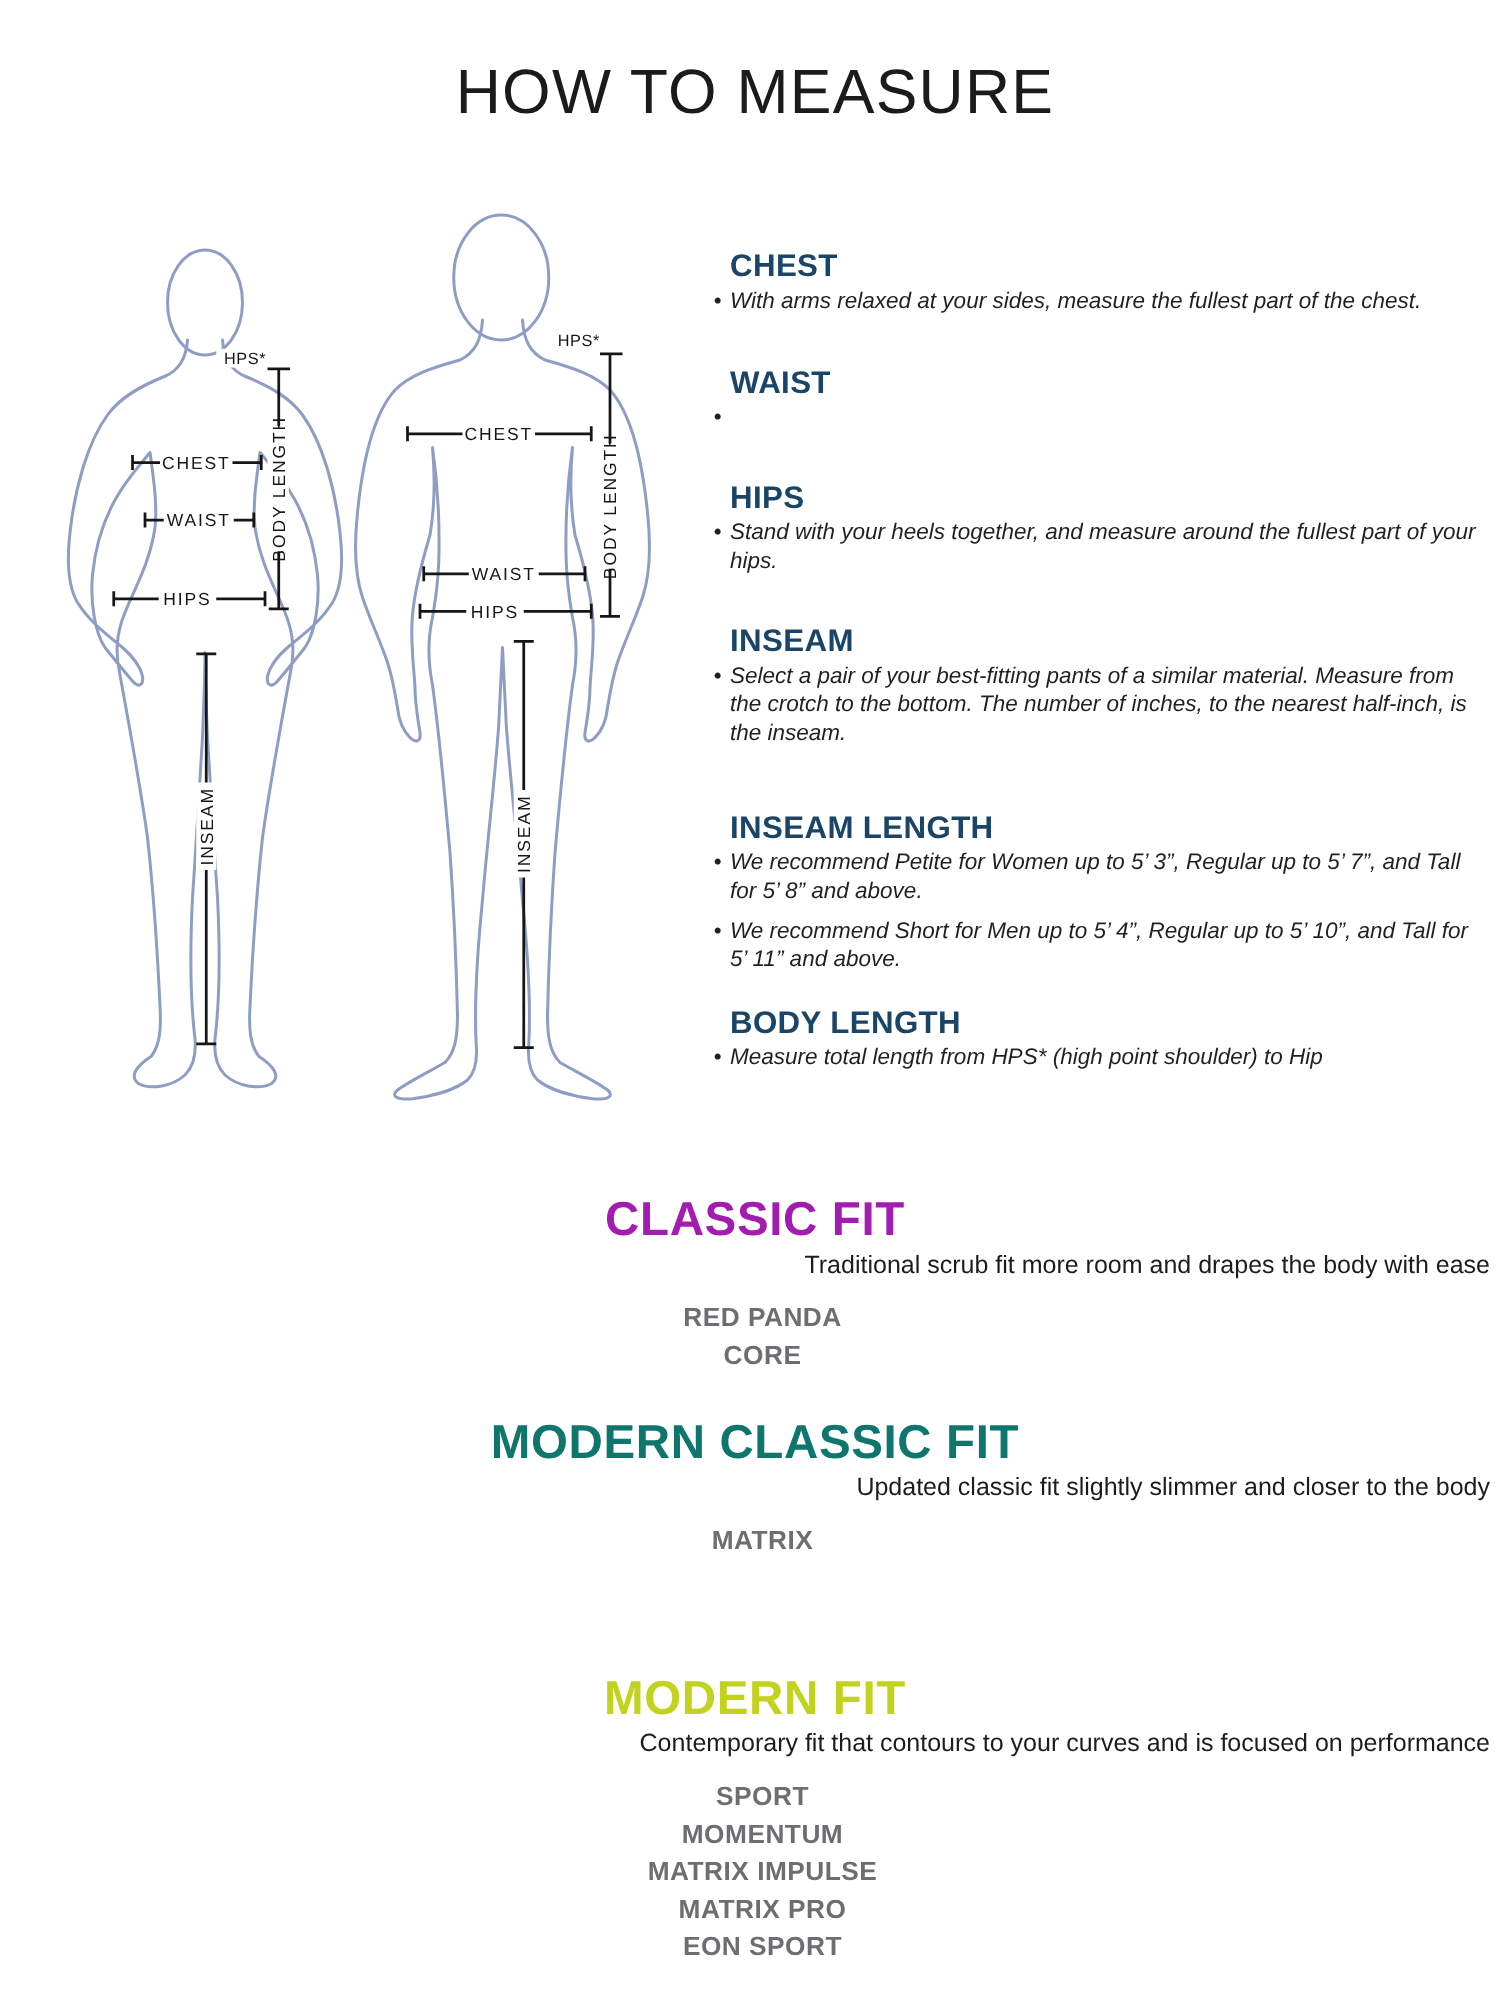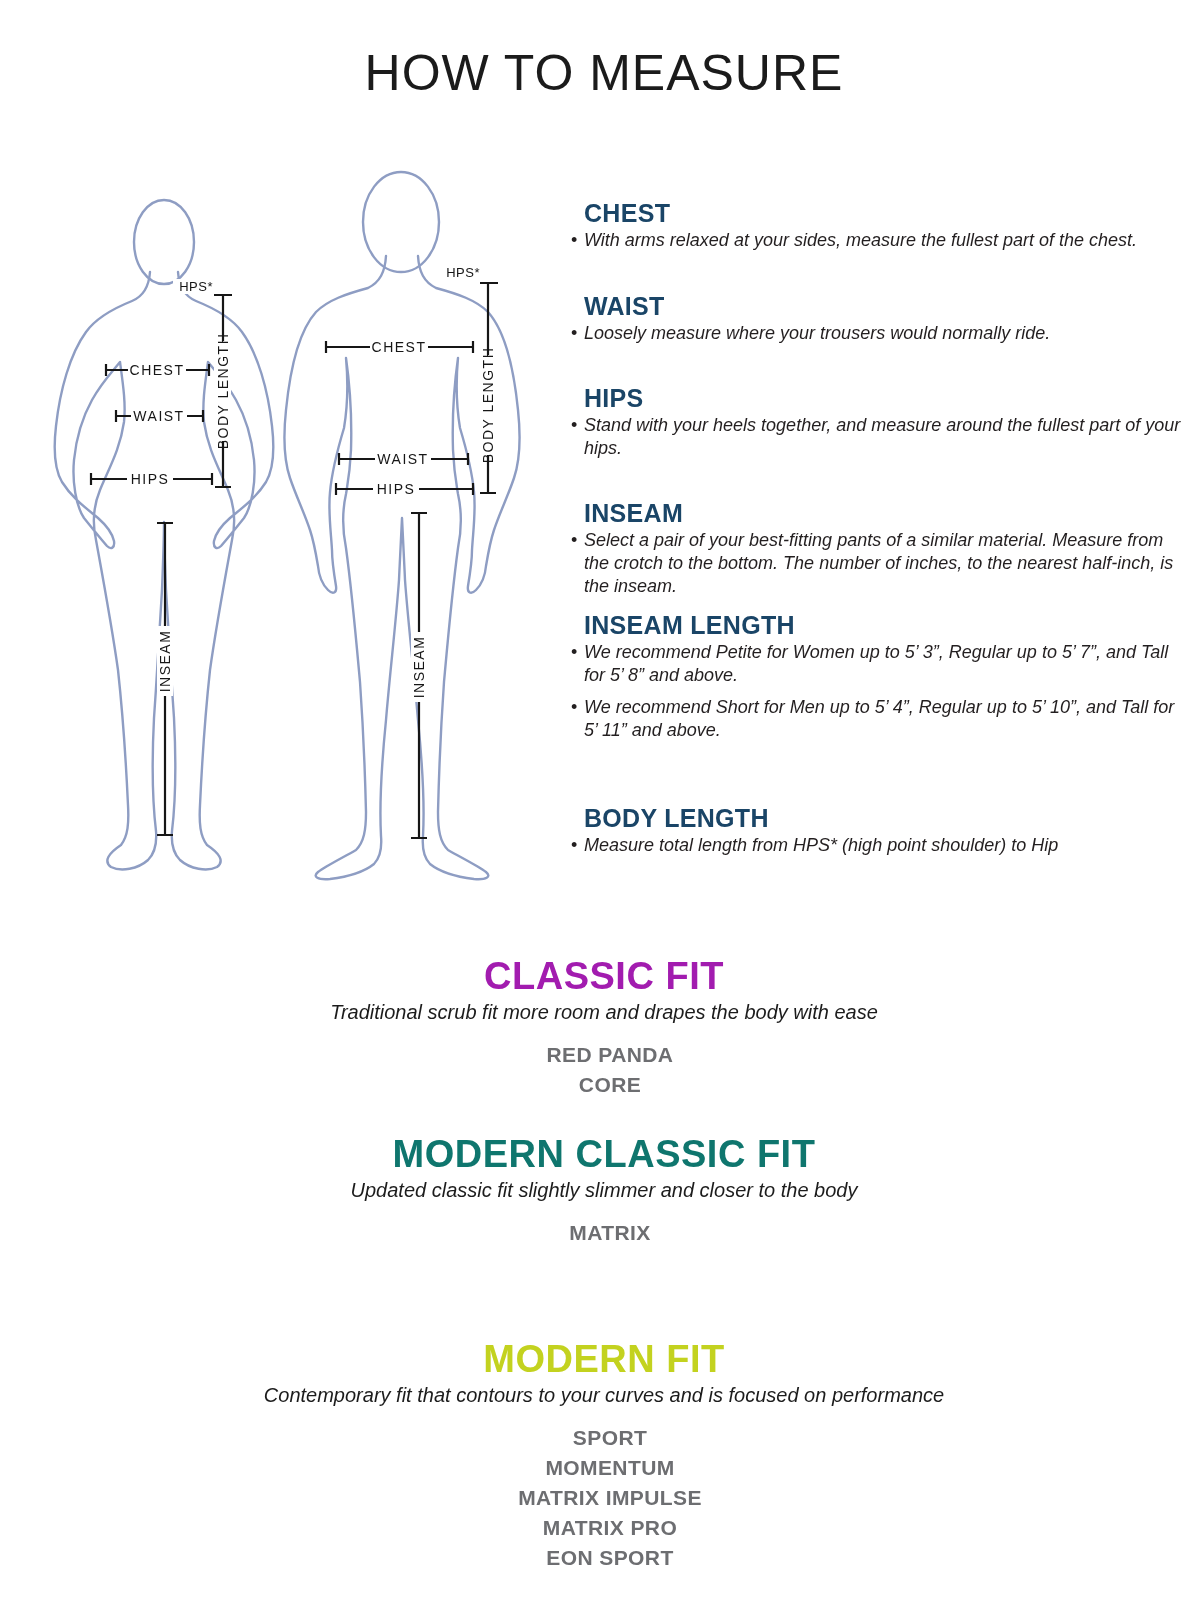--- a/index.html
+++ b/index.html
@@ -18,21 +18,21 @@
   
   .info-section{position:absolute;left:553px;width:614px;}
   .info-heading{margin:0 0 3px 15px;font-size:25px;line-height:26px;font-weight:700;
         color:#1a4567;letter-spacing:0.3px;}
   .bullet{position:relative;padding-left:15px;font-size:18px;line-height:23px;
         font-style:italic;font-weight:500;color:#231f20;margin:0 0 9px 0;}
   .bullet .dot{position:absolute;left:2px;top:0;font-style:normal;}
   
   .fit{position:absolute;left:0;width:1176px;text-align:center;}
   .fit-title{margin:0;font-size:38px;line-height:48px;font-weight:700;letter-spacing:0.5px;}
-  .fit-desc{margin:0;font-size:20px;line-height:24px;font-style:italic;color:#1c1c1c;}
+  .fit-desc{margin:0;font-size:20px;line-height:24px;color:#1c1c1c;text-align:right;}
   .fit-products{margin-top:16px;padding-left:12px;}
   .fit-product{font-size:21px;line-height:30px;font-weight:700;color:#6d6e71;letter-spacing:0.4px;}
 </style>
 </head>
 <body>
 
 <div class="page">
 
   <h1 class="page-title">HOW TO MEASURE</h1>
 
@@ -203,34 +203,34 @@
     </g>
   </svg>
 
   <div class="info-section" style="top:200px">
     <h2 class="info-heading">CHEST</h2>
     <p class="bullet"><span class="dot">•</span><span>With arms relaxed at your sides, measure the fullest part of the chest.</span></p>
   </div>
 
   <div class="info-section" style="top:293px">
     <h2 class="info-heading">WAIST</h2>
-    <p class="bullet"><span class="dot">•</span><span>Loosely measure where your trousers would normally ride.</span></p>
+    <p class="bullet"><span class="dot">•</span></p>
   </div>
 
   <div class="info-section" style="top:385px">
     <h2 class="info-heading">HIPS</h2>
     <p class="bullet"><span class="dot">•</span><span>Stand with your heels together, and measure around the fullest part of your hips.</span></p>
   </div>
 
   <div class="info-section" style="top:500px">
     <h2 class="info-heading">INSEAM</h2>
     <p class="bullet"><span class="dot">•</span><span>Select a pair of your best-fitting pants of a similar material. Measure from the crotch to the bottom. The number of inches, to the nearest half-inch, is the inseam.</span></p>
   </div>
 
-  <div class="info-section" style="top:612px">
+  <div class="info-section" style="top:649px">
     <h2 class="info-heading">INSEAM LENGTH</h2>
     <p class="bullet"><span class="dot">•</span><span>We recommend Petite for Women up to 5’ 3”, Regular up to 5’ 7”, and Tall for 5’ 8” and above.</span></p>
     <p class="bullet"><span class="dot">•</span><span>We recommend Short for Men up to 5’ 4”, Regular up to 5’ 10”, and Tall for 5’ 11” and above.</span></p>
   </div>
 
   <div class="info-section" style="top:805px">
     <h2 class="info-heading">BODY LENGTH</h2>
     <p class="bullet"><span class="dot">•</span><span>Measure total length from HPS* (high point shoulder) to Hip</span></p>
   </div>
 

